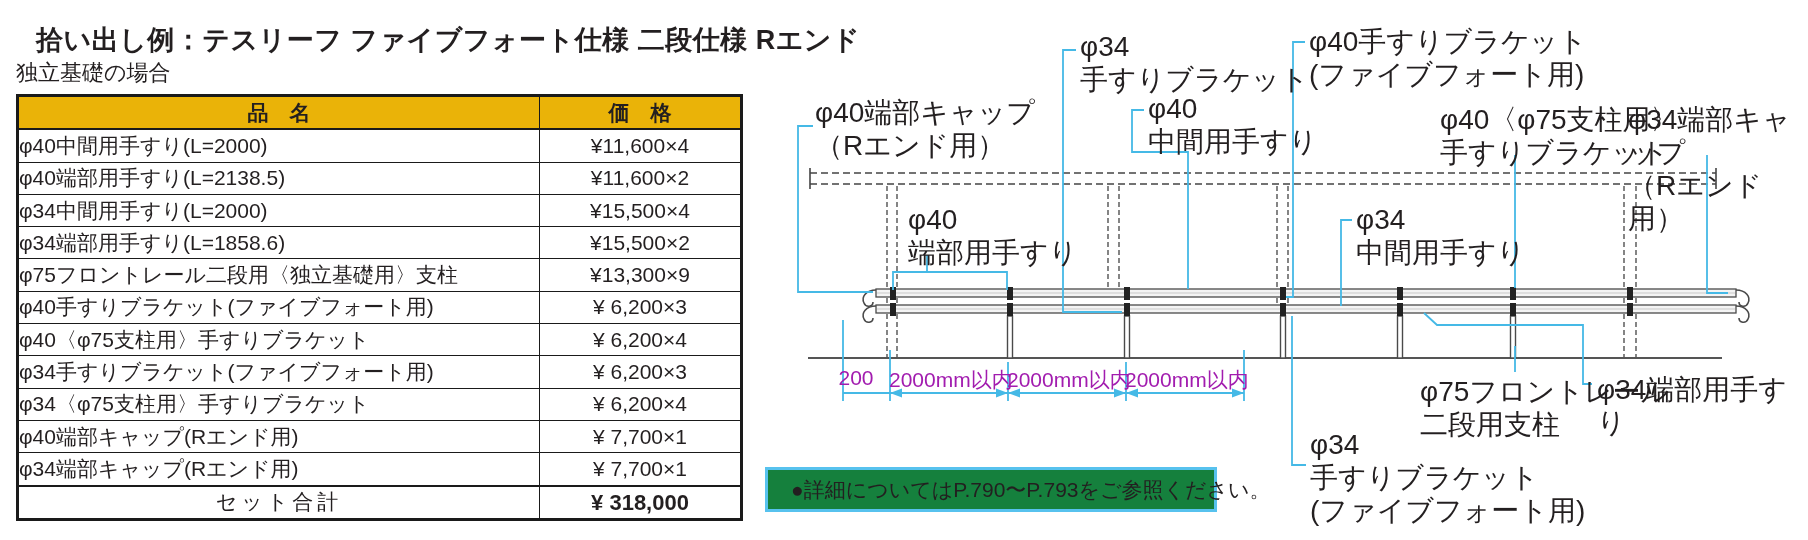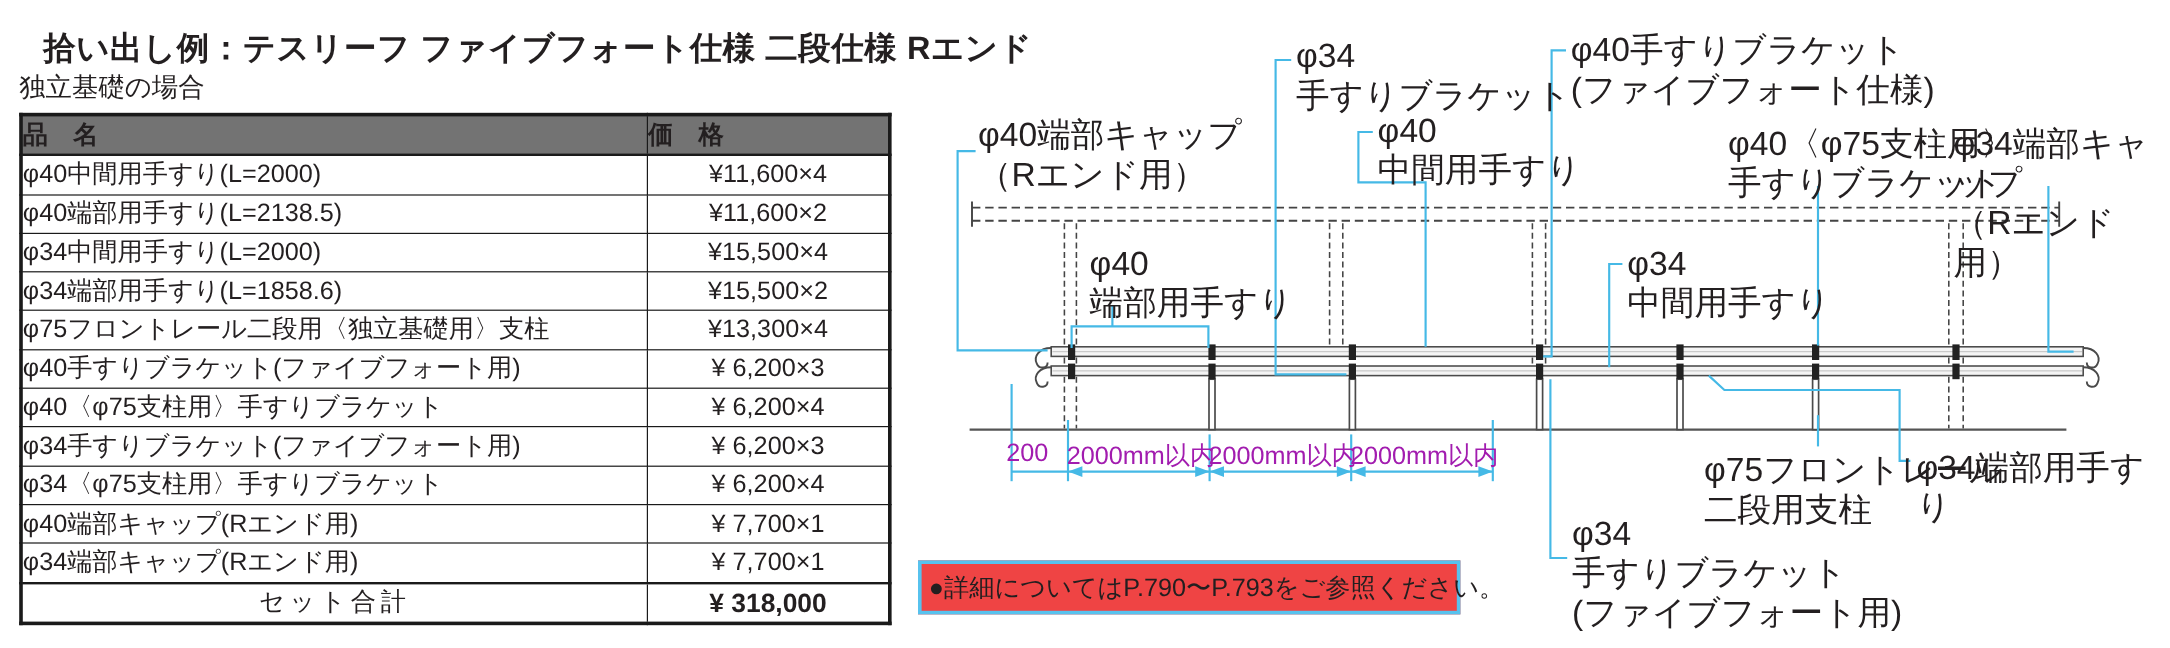--- a/index.html
+++ b/index.html
@@ -11,39 +11,39 @@
   .page-title{position:absolute;left:16px;top:22px;font-size:27px;font-weight:600;letter-spacing:.5px;margin-left:20px;}
   .page-subtitle{position:absolute;left:16px;top:58px;font-size:22px;font-weight:500;}
   table.parts{
     position:absolute;left:16px;top:94px;width:724px;border-collapse:collapse;table-layout:fixed;
     font-size:21px;
   }
   table.parts td,table.parts th{
     border:1.5px solid #1a1a1a;height:31.3px;padding:0;line-height:1.05;
   }
   table.parts{border:3px solid #1a1a1a;}
-  table.parts th{background:#737373;font-weight:600;text-align:left;border-bottom-width:2px;}
+  table.parts th{background:#eab308;font-weight:600;text-align:center;border-bottom-width:2px;}
   td.name{padding-left:12px;text-align:left;}
   td.price{text-align:center;white-space:pre;}
   tr.total td{border-top-width:2px;}
   tr.total td.name{text-align:center;padding-left:0;letter-spacing:4px;}
   tr.total td.price{font-weight:bold;font-size:22px;}
   col.c-name{width:522px;}col.c-price{width:202px;}
   
   #diagram-svg{position:absolute;left:0;top:0;}
   .dlabel{
     position:absolute;font-size:28px;line-height:1.18;white-space:pre-line;color:#231f20;
   }
   .dim-text{
     position:absolute;font-size:21px;text-align:center;color:#a21caf;white-space:nowrap;
   }
   .note-box{
     position:absolute;left:765px;top:467px;width:452px;height:45px;
     border:3px solid #57c2ee;box-sizing:border-box;display:flex;align-items:center;
-    padding-left:6px;font-size:21px;white-space:nowrap;background:#ef4444;
+    padding-left:23px;font-size:21px;white-space:nowrap;background:#15803d;
   }
 </style>
 </head>
 <body>
 
 <div id="stage">
 
   <div class="page-title">拾い出し例：テスリーフ ファイブフォート仕様 二段仕様 Rエンド</div>
   <div class="page-subtitle">独立基礎の場合</div>
 
@@ -68,21 +68,21 @@
     <tr>
           <td class="name">φ34中間用手すり(L=2000)</td>
           <td class="price">¥15,500×4</td>
         </tr>
     <tr>
           <td class="name">φ34端部用手すり(L=1858.6)</td>
           <td class="price">¥15,500×2</td>
         </tr>
     <tr>
           <td class="name">φ75フロントレール二段用〈独立基礎用〉支柱</td>
-          <td class="price">¥13,300×4</td>
+          <td class="price">¥13,300×9</td>
         </tr>
     <tr>
           <td class="name">φ40手すりブラケット(ファイブフォート用)</td>
           <td class="price">¥ 6,200×3</td>
         </tr>
     <tr>
           <td class="name">φ40〈φ75支柱用〉手すりブラケット</td>
           <td class="price">¥ 6,200×4</td>
         </tr>
     <tr>
@@ -203,21 +203,21 @@
     </g>
   </svg>
 
   <div class="dlabel" style="left:815px;top:96px;">φ40端部キャップ
 （Rエンド用）</div>
   <div class="dlabel" style="left:1080px;top:30px;">φ34
 手すりブラケット</div>
   <div class="dlabel" style="left:1148px;top:92px;">φ40
 中間用手すり</div>
   <div class="dlabel" style="left:1309px;top:25px;">φ40手すりブラケット
-(ファイブフォート仕様)</div>
+(ファイブフォート用)</div>
   <div class="dlabel" style="left:1440px;top:103px;">φ40〈φ75支柱用〉
 手すりブラケット</div>
   <div class="dlabel" style="left:1628px;top:103px;">φ34端部キャップ
 （Rエンド用）</div>
   <div class="dlabel" style="left:908px;top:203px;">φ40
 端部用手すり</div>
   <div class="dlabel" style="left:1356px;top:203px;">φ34
 中間用手すり</div>
   <div class="dlabel" style="left:1420px;top:375px;">φ75フロントレール
 二段用支柱</div>

